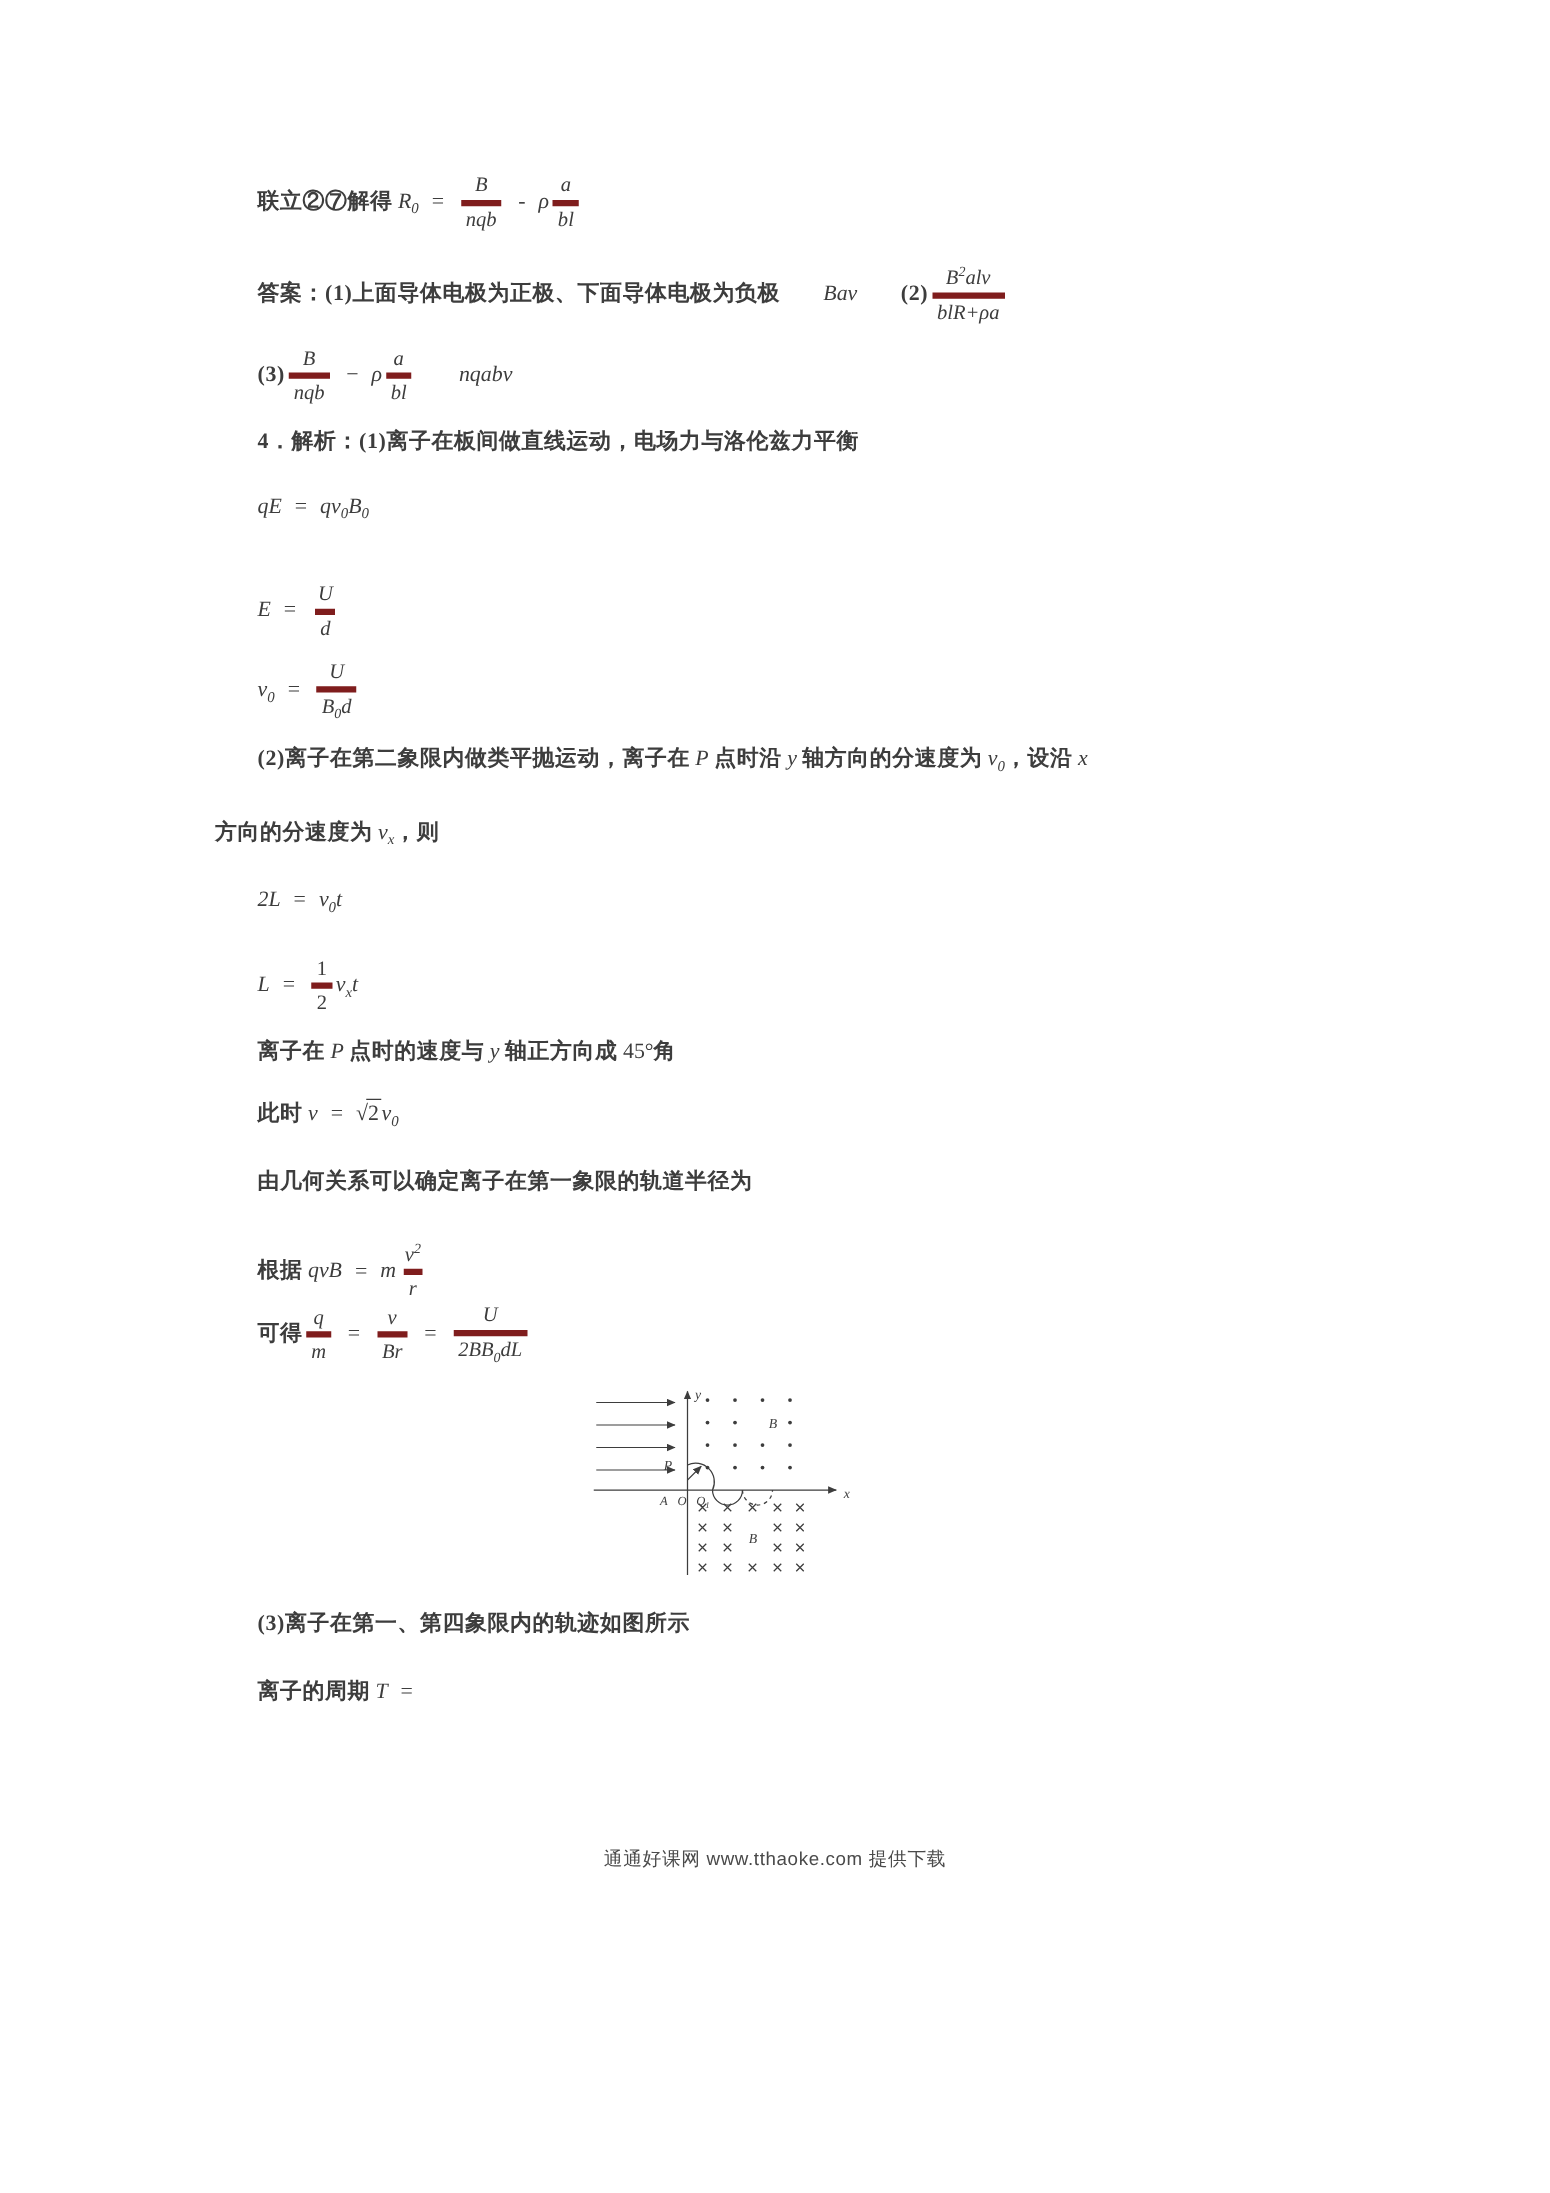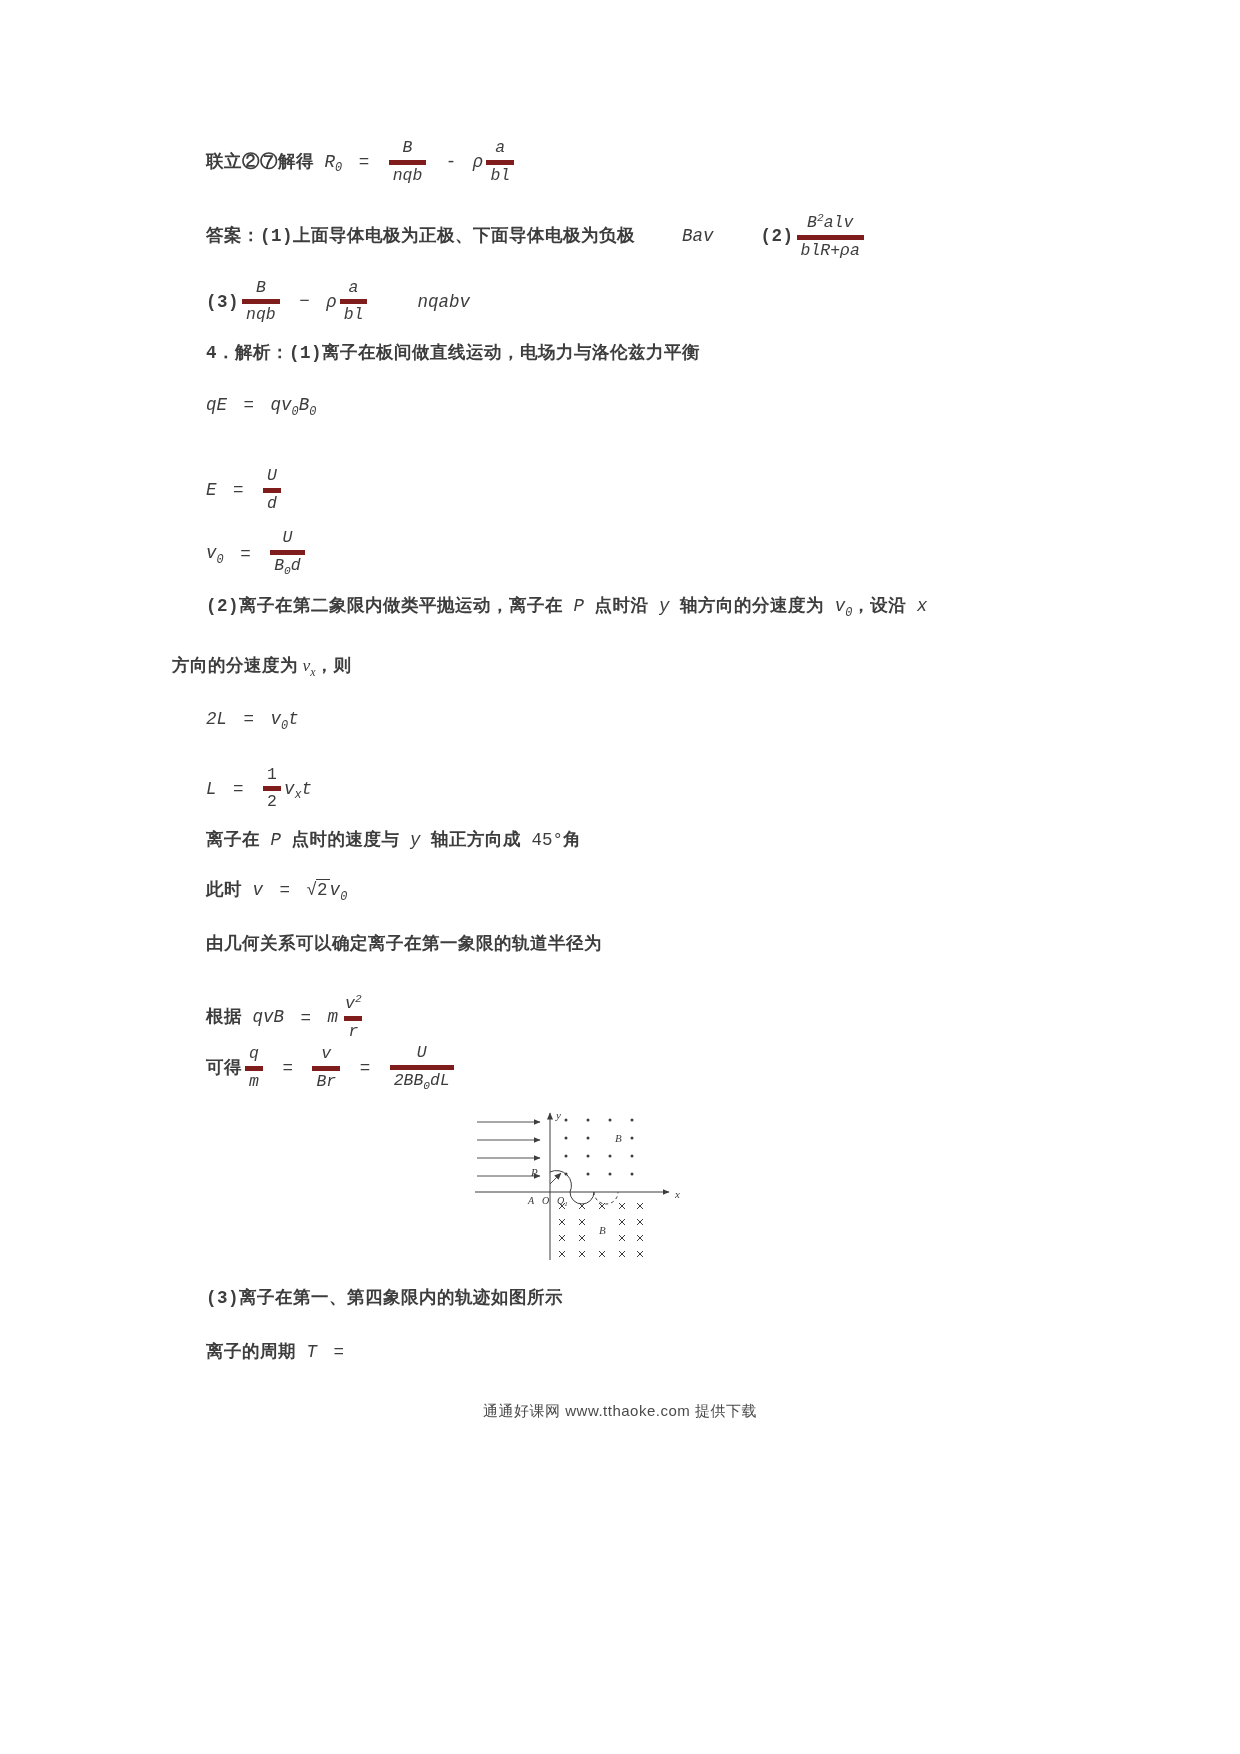--- a/index.html
+++ b/index.html
@@ -1,35 +1,35 @@
 <!DOCTYPE html>
 <html><head>
 <meta charset="utf-8">
 <style>
   html,body{margin:0;padding:0;background:#ffffff;}
   .page{position:relative;width:1240px;height:1754px;background:#fff;overflow:hidden;
         font-family:"Liberation Serif","DejaVu Serif",serif;color:#3d3d3d;}
   .content{position:absolute;top:138px;left:172px;width:900px;font-size:17.5px;line-height:26px;}
   .p{margin:0;}
-  .ind{padding-left:34px;font-family:Liberation Mono, monospace;}
+  .ind{padding-left:34px;}
   .cn{font-weight:600;letter-spacing:.5px;}
   .it{font-style:italic;}
   .math{white-space:nowrap;}
   .op{margin:0 6px;}
   .sp{display:inline-block;width:26px;}
   sub{font-size:.68em;font-style:italic;}
   sup{font-size:.68em;}
   .frac{display:inline-flex;flex-direction:column;align-items:center;vertical-align:middle;
         margin:0 3px;line-height:1.25;font-size:.94em;text-align:center;}
   .frac .num{padding:0 4px 1px;}
   .frac .den{border-top:5px solid #7f1d1d;padding:1px 4px 0;}
   .sqrt{white-space:nowrap;}
   .sqrt .ov{border-top:1px solid #3d3d3d;margin-left:-1px;padding:0 2px 0 1px;}
   .figure{margin:6px 0 14px 300px;}
-  .footer{position:absolute;top:1402px;left:0;width:100%;text-align:center;
+  .footer{position:absolute;top:1478px;left:0;width:100%;text-align:center;
           font-family:"Liberation Sans","DejaVu Sans",sans-serif;font-size:15px;color:#4a4a4a;letter-spacing:.5px;}
   svg text{font-family:"Liberation Serif","DejaVu Serif",serif;fill:#3d3d3d;}
 </style>
 </head>
 <body>
 
 <div class="page">
   <div class="content">
 
     <div class="p ind math" style="margin-bottom:26px">

